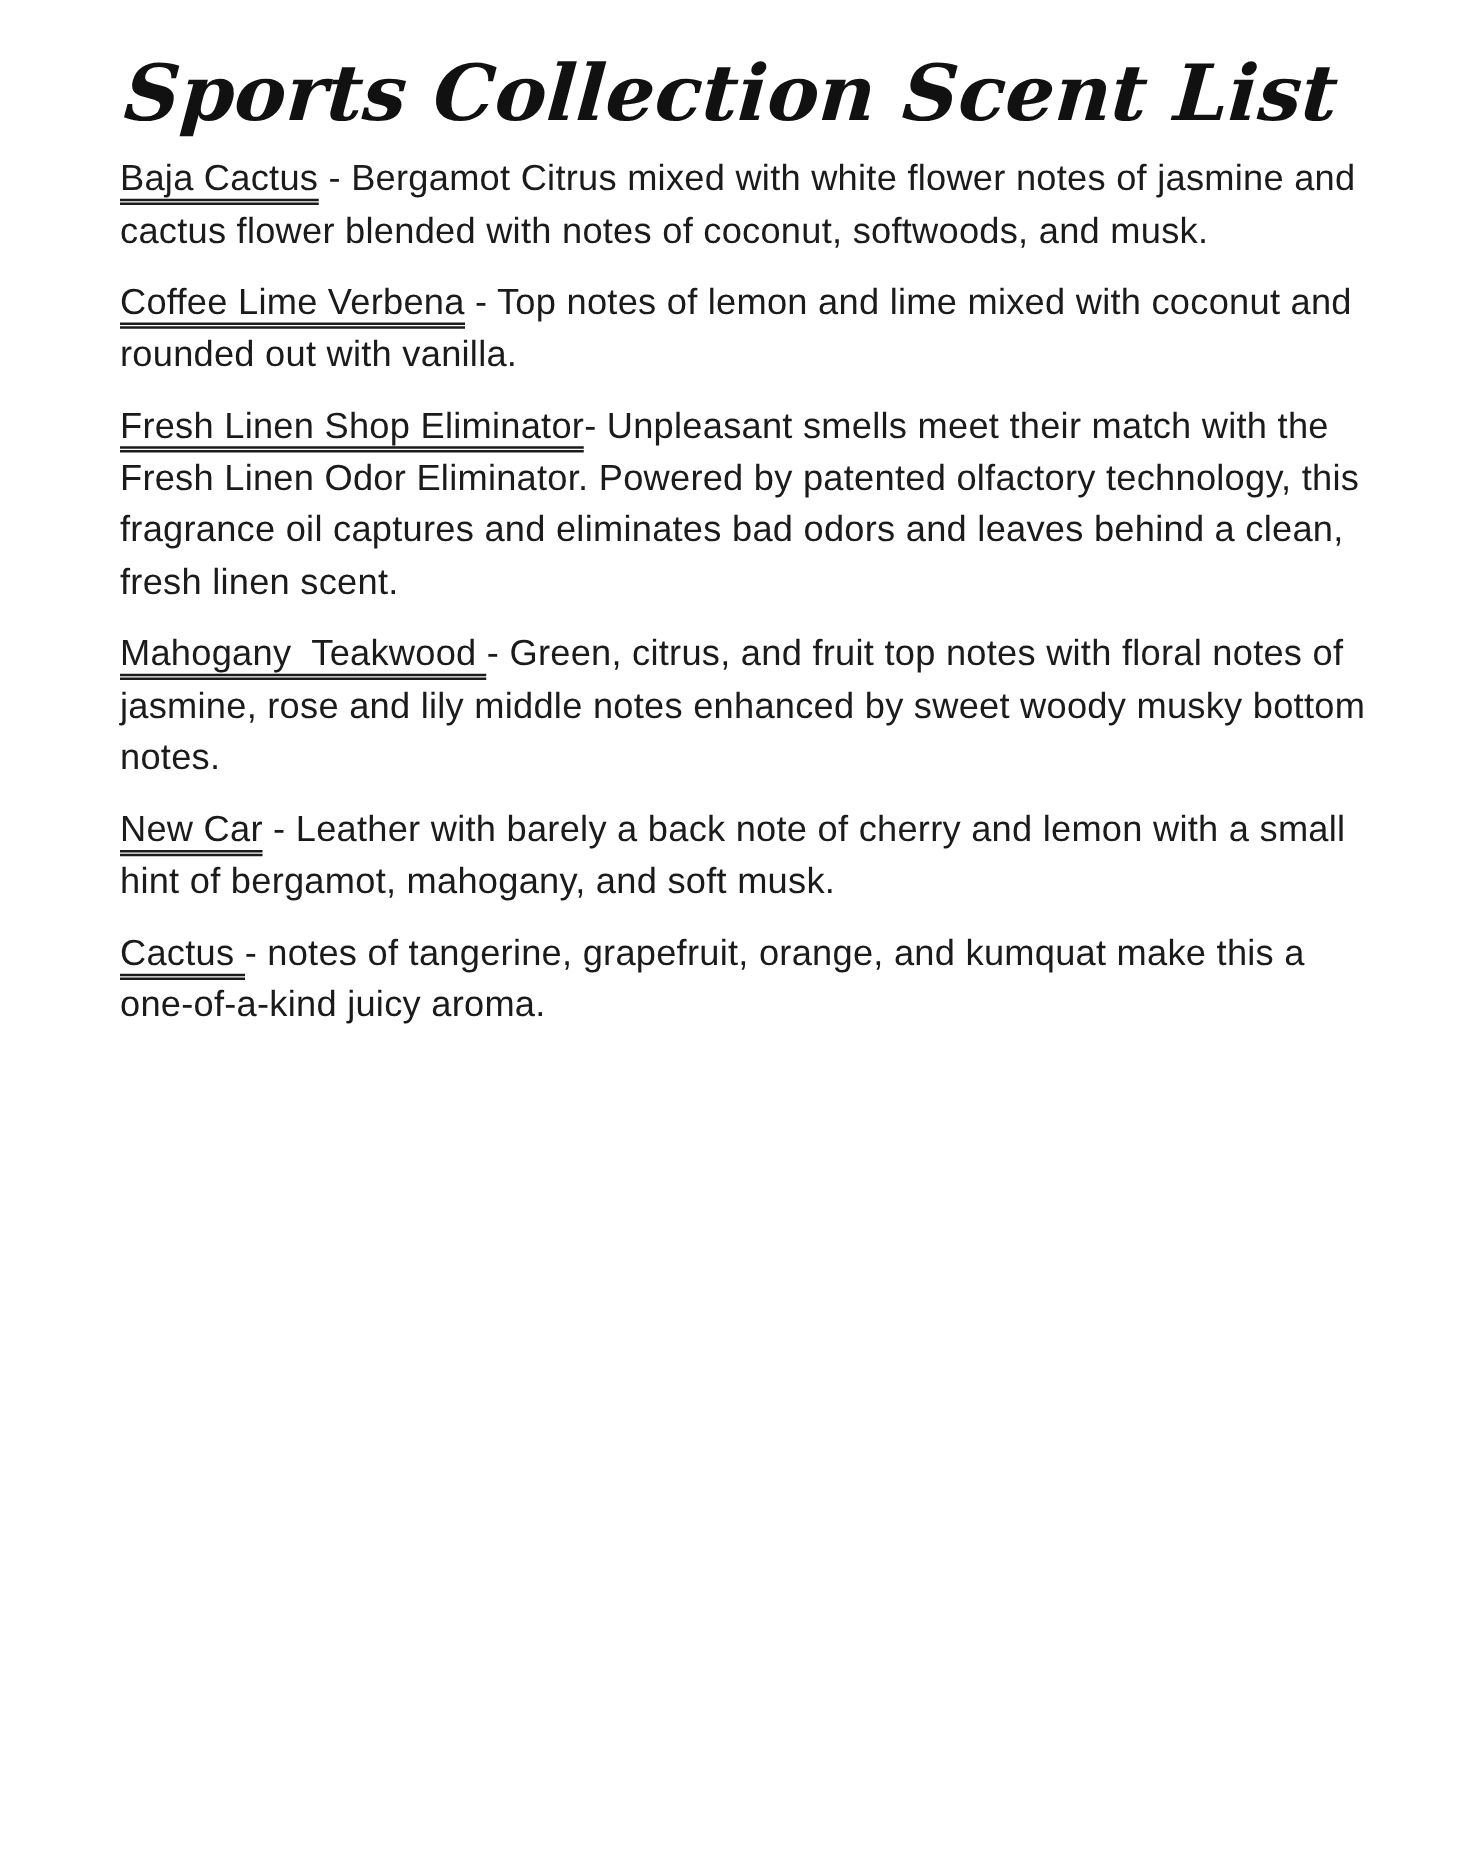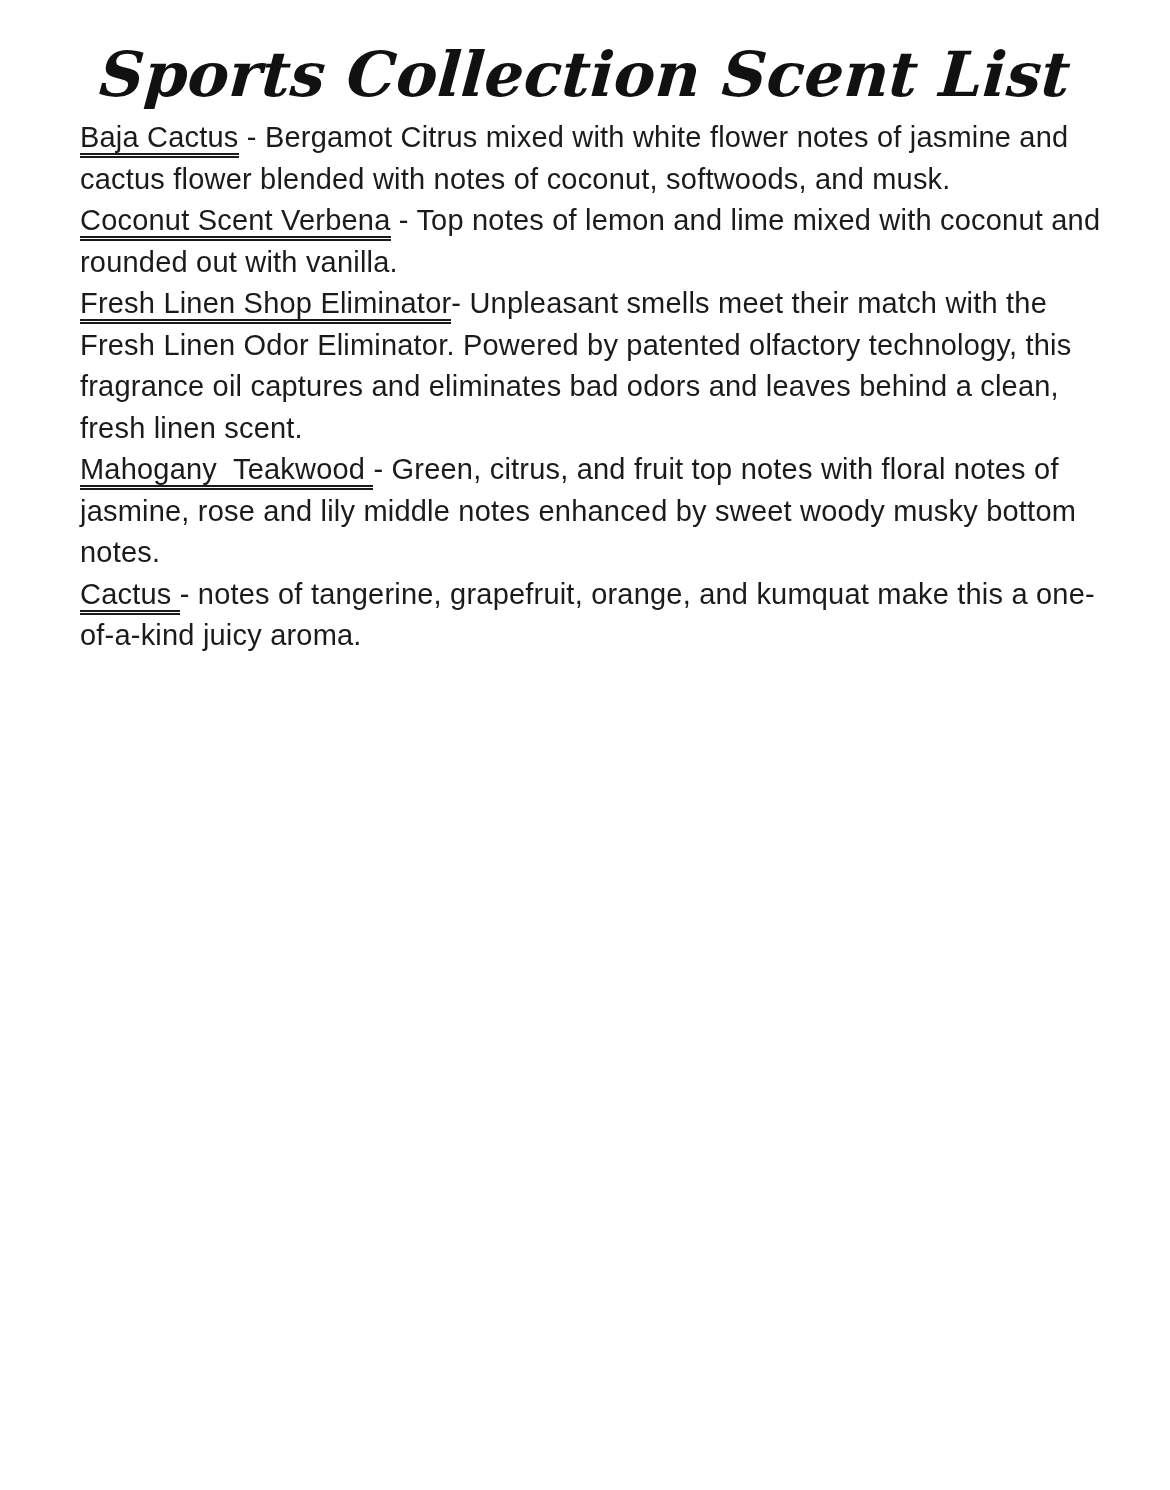--- a/index.html
+++ b/index.html
@@ -27,21 +27,21 @@
     margin: 42px 40px 10px 40px;
     letter-spacing: 0px;
     transform: skewX(-4deg);
     color: #111111;
     white-space: nowrap;
   }
   .scent-list {
     padding: 0 60px 0 80px;
   }
   .scent-entry {
-    margin: 0;
+    margin: 16px;
     font-size: 29px;
     font-weight: 300;
     line-height: 41.5px;
     letter-spacing: 0.2px;
     white-space: pre-wrap;
     color: #1b1b1b;
   }
   .scent-name {
     border-bottom: 5px double #1b1b1b;
     padding-bottom: 0px;
@@ -51,26 +51,27 @@
 <body>
 
 <div class="page">
   <h1 class="title">Sports Collection Scent List</h1>
 
   <div class="scent-list">
 
     <p class="scent-entry"><span class="scent-name">Baja Cactus</span><span> - Bergamot Citrus mixed with white flower notes of jasmine and cactus flower blended with notes of coconut, softwoods, and musk.</span></p>
 
 
-    <p class="scent-entry"><span class="scent-name">Coconut Scent Verbena</span><span> - Top notes of lemon and lime mixed with coconut and rounded out with vanilla.</span></p>
+    <p class="scent-entry"><span class="scent-name">Coffee Lime Verbena</span><span> - Top notes of lemon and lime mixed with coconut and rounded out with vanilla.</span></p>
 
 
     <p class="scent-entry"><span class="scent-name">Fresh Linen Shop Eliminator</span><span>- Unpleasant smells meet their match with the Fresh Linen Odor Eliminator. Powered by patented olfactory technology, this fragrance oil captures and eliminates bad odors and leaves behind a clean, fresh linen scent.</span></p>
 
     <p class="scent-entry"><span class="scent-name">Mahogany  Teakwood </span><span>- Green, citrus, and fruit top notes with floral notes of jasmine, rose and lily middle notes enhanced by sweet woody musky bottom notes.</span></p>
 
 
+    <p class="scent-entry"><span class="scent-name">New Car</span><span> - Leather with barely a back note of cherry and lemon with a small hint of bergamot, mahogany, and soft musk.</span></p>
 
     <p class="scent-entry"><span class="scent-name">Cactus </span><span>- notes of tangerine, grapefruit, orange, and kumquat make this a one-of-a-kind juicy aroma.</span></p>
 
 
   </div>
 </div>
 
 </body></html>

